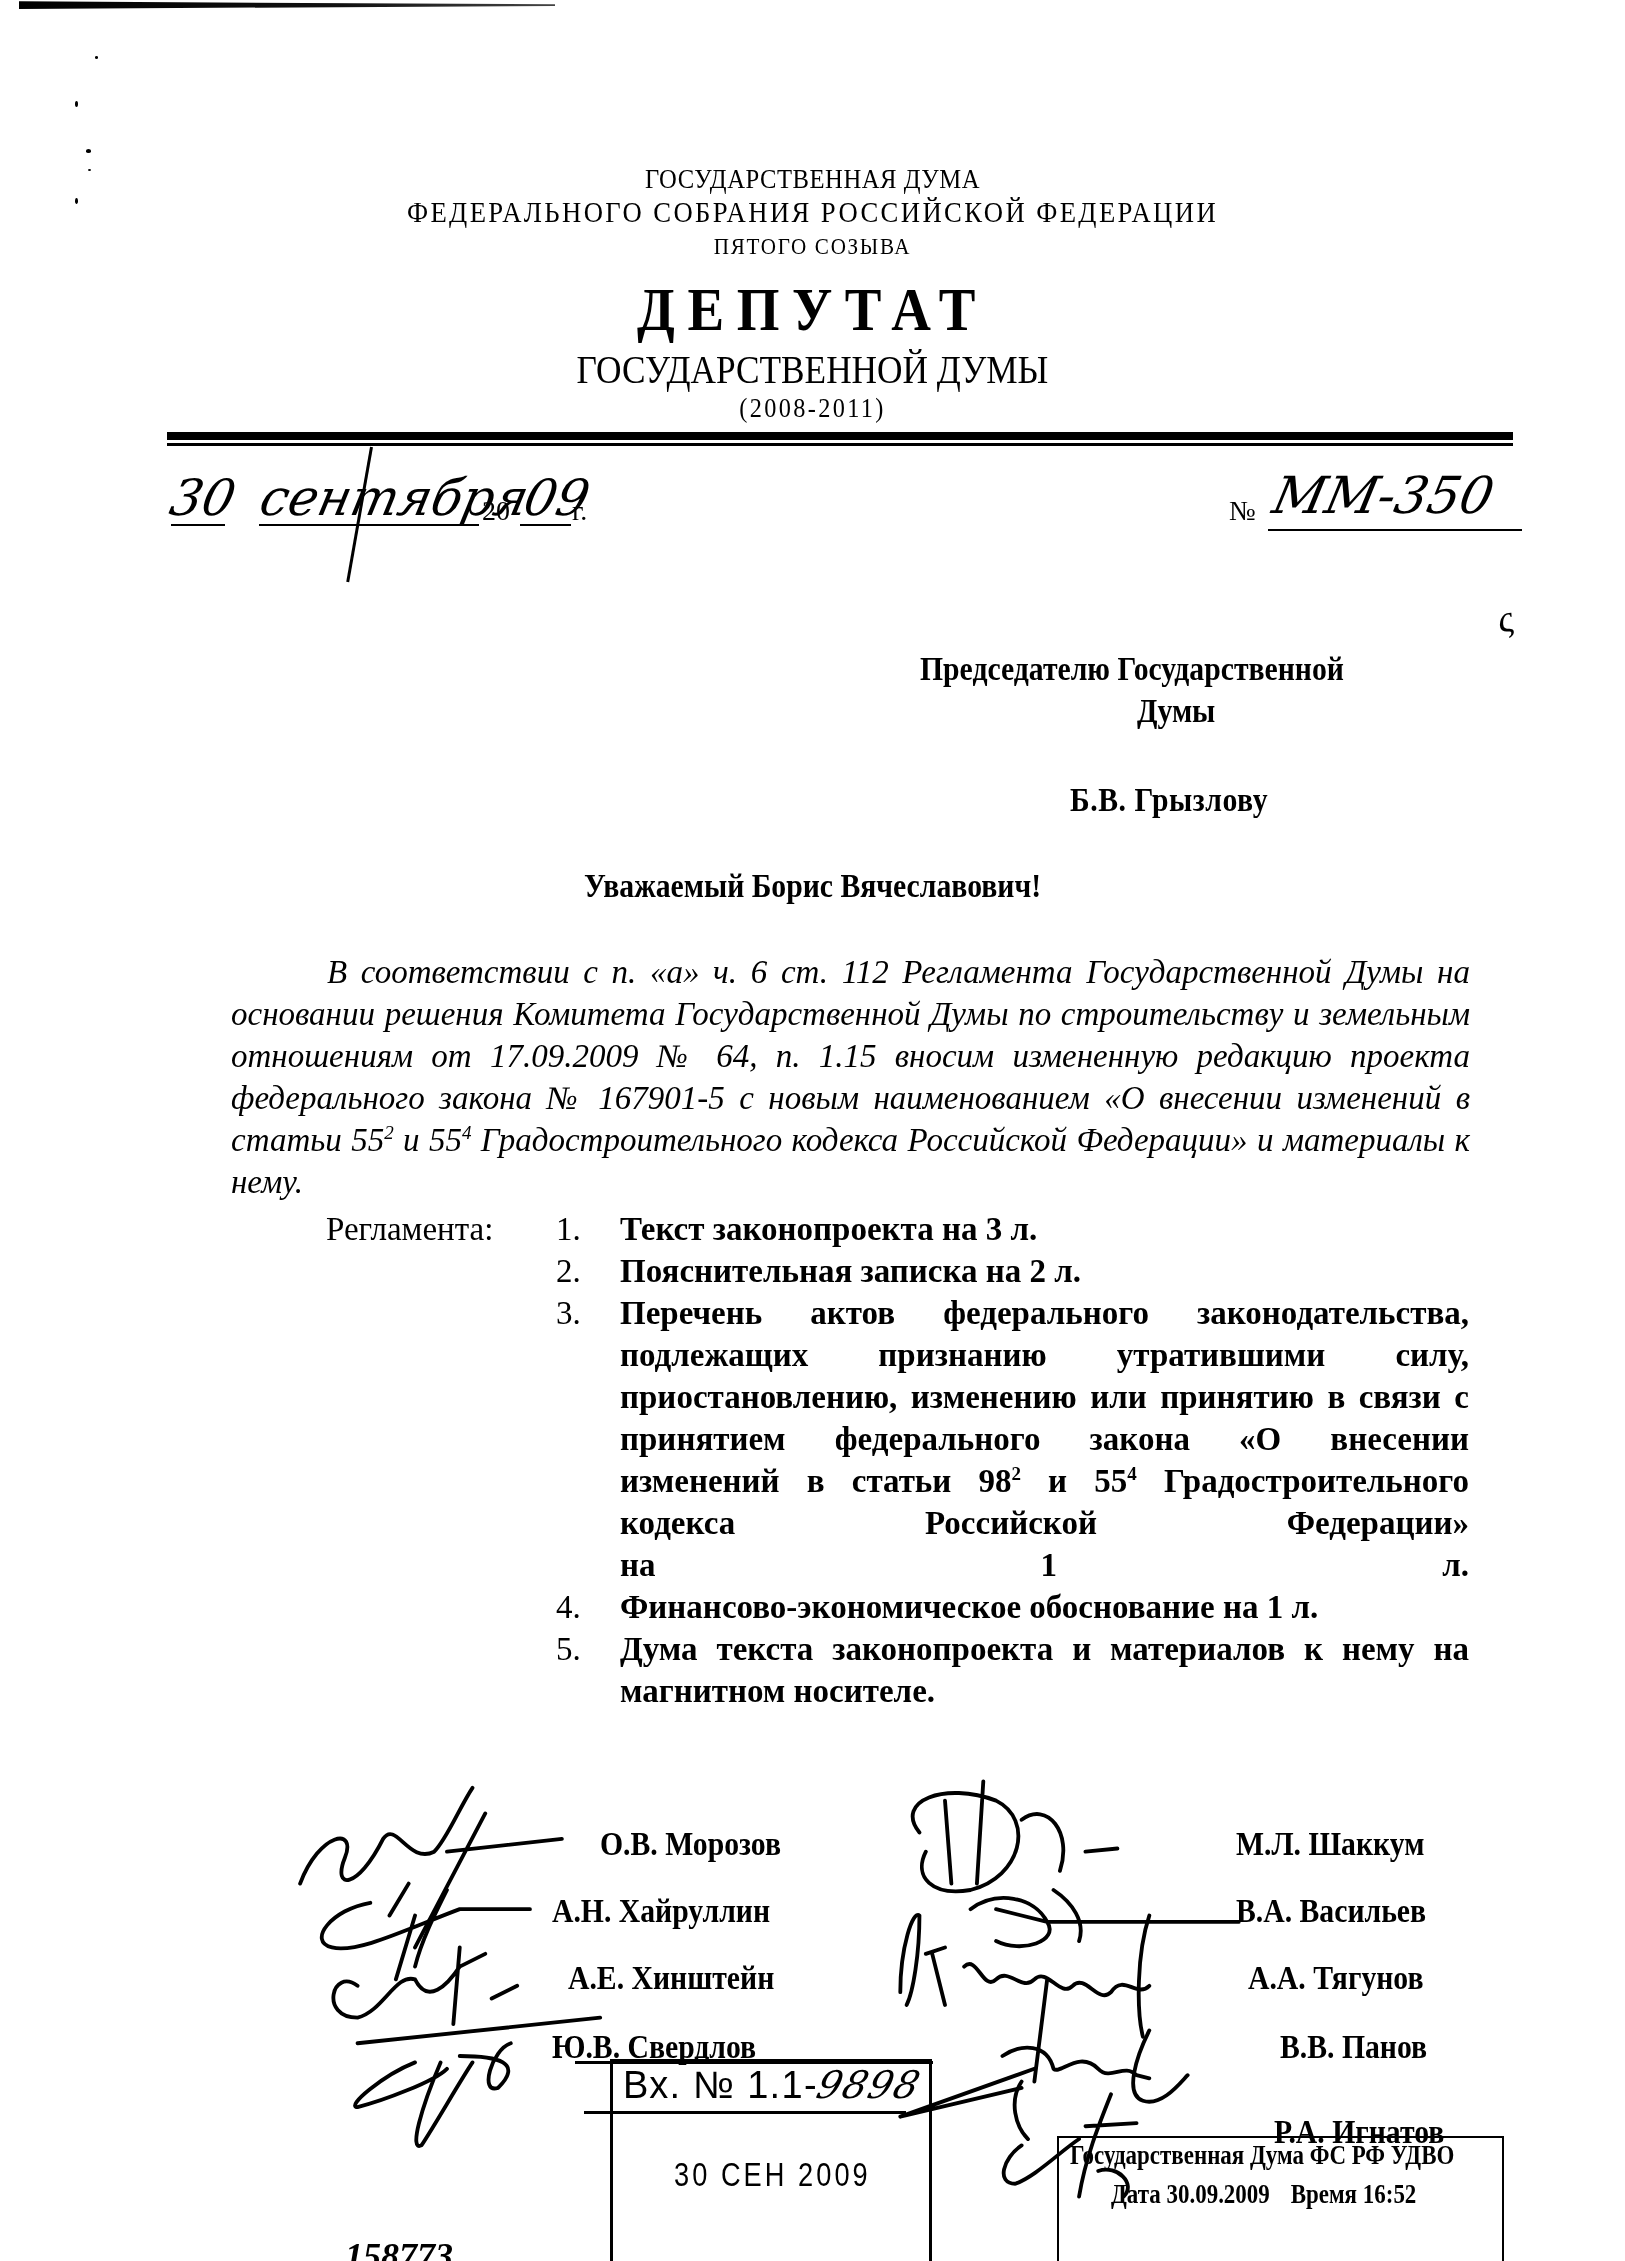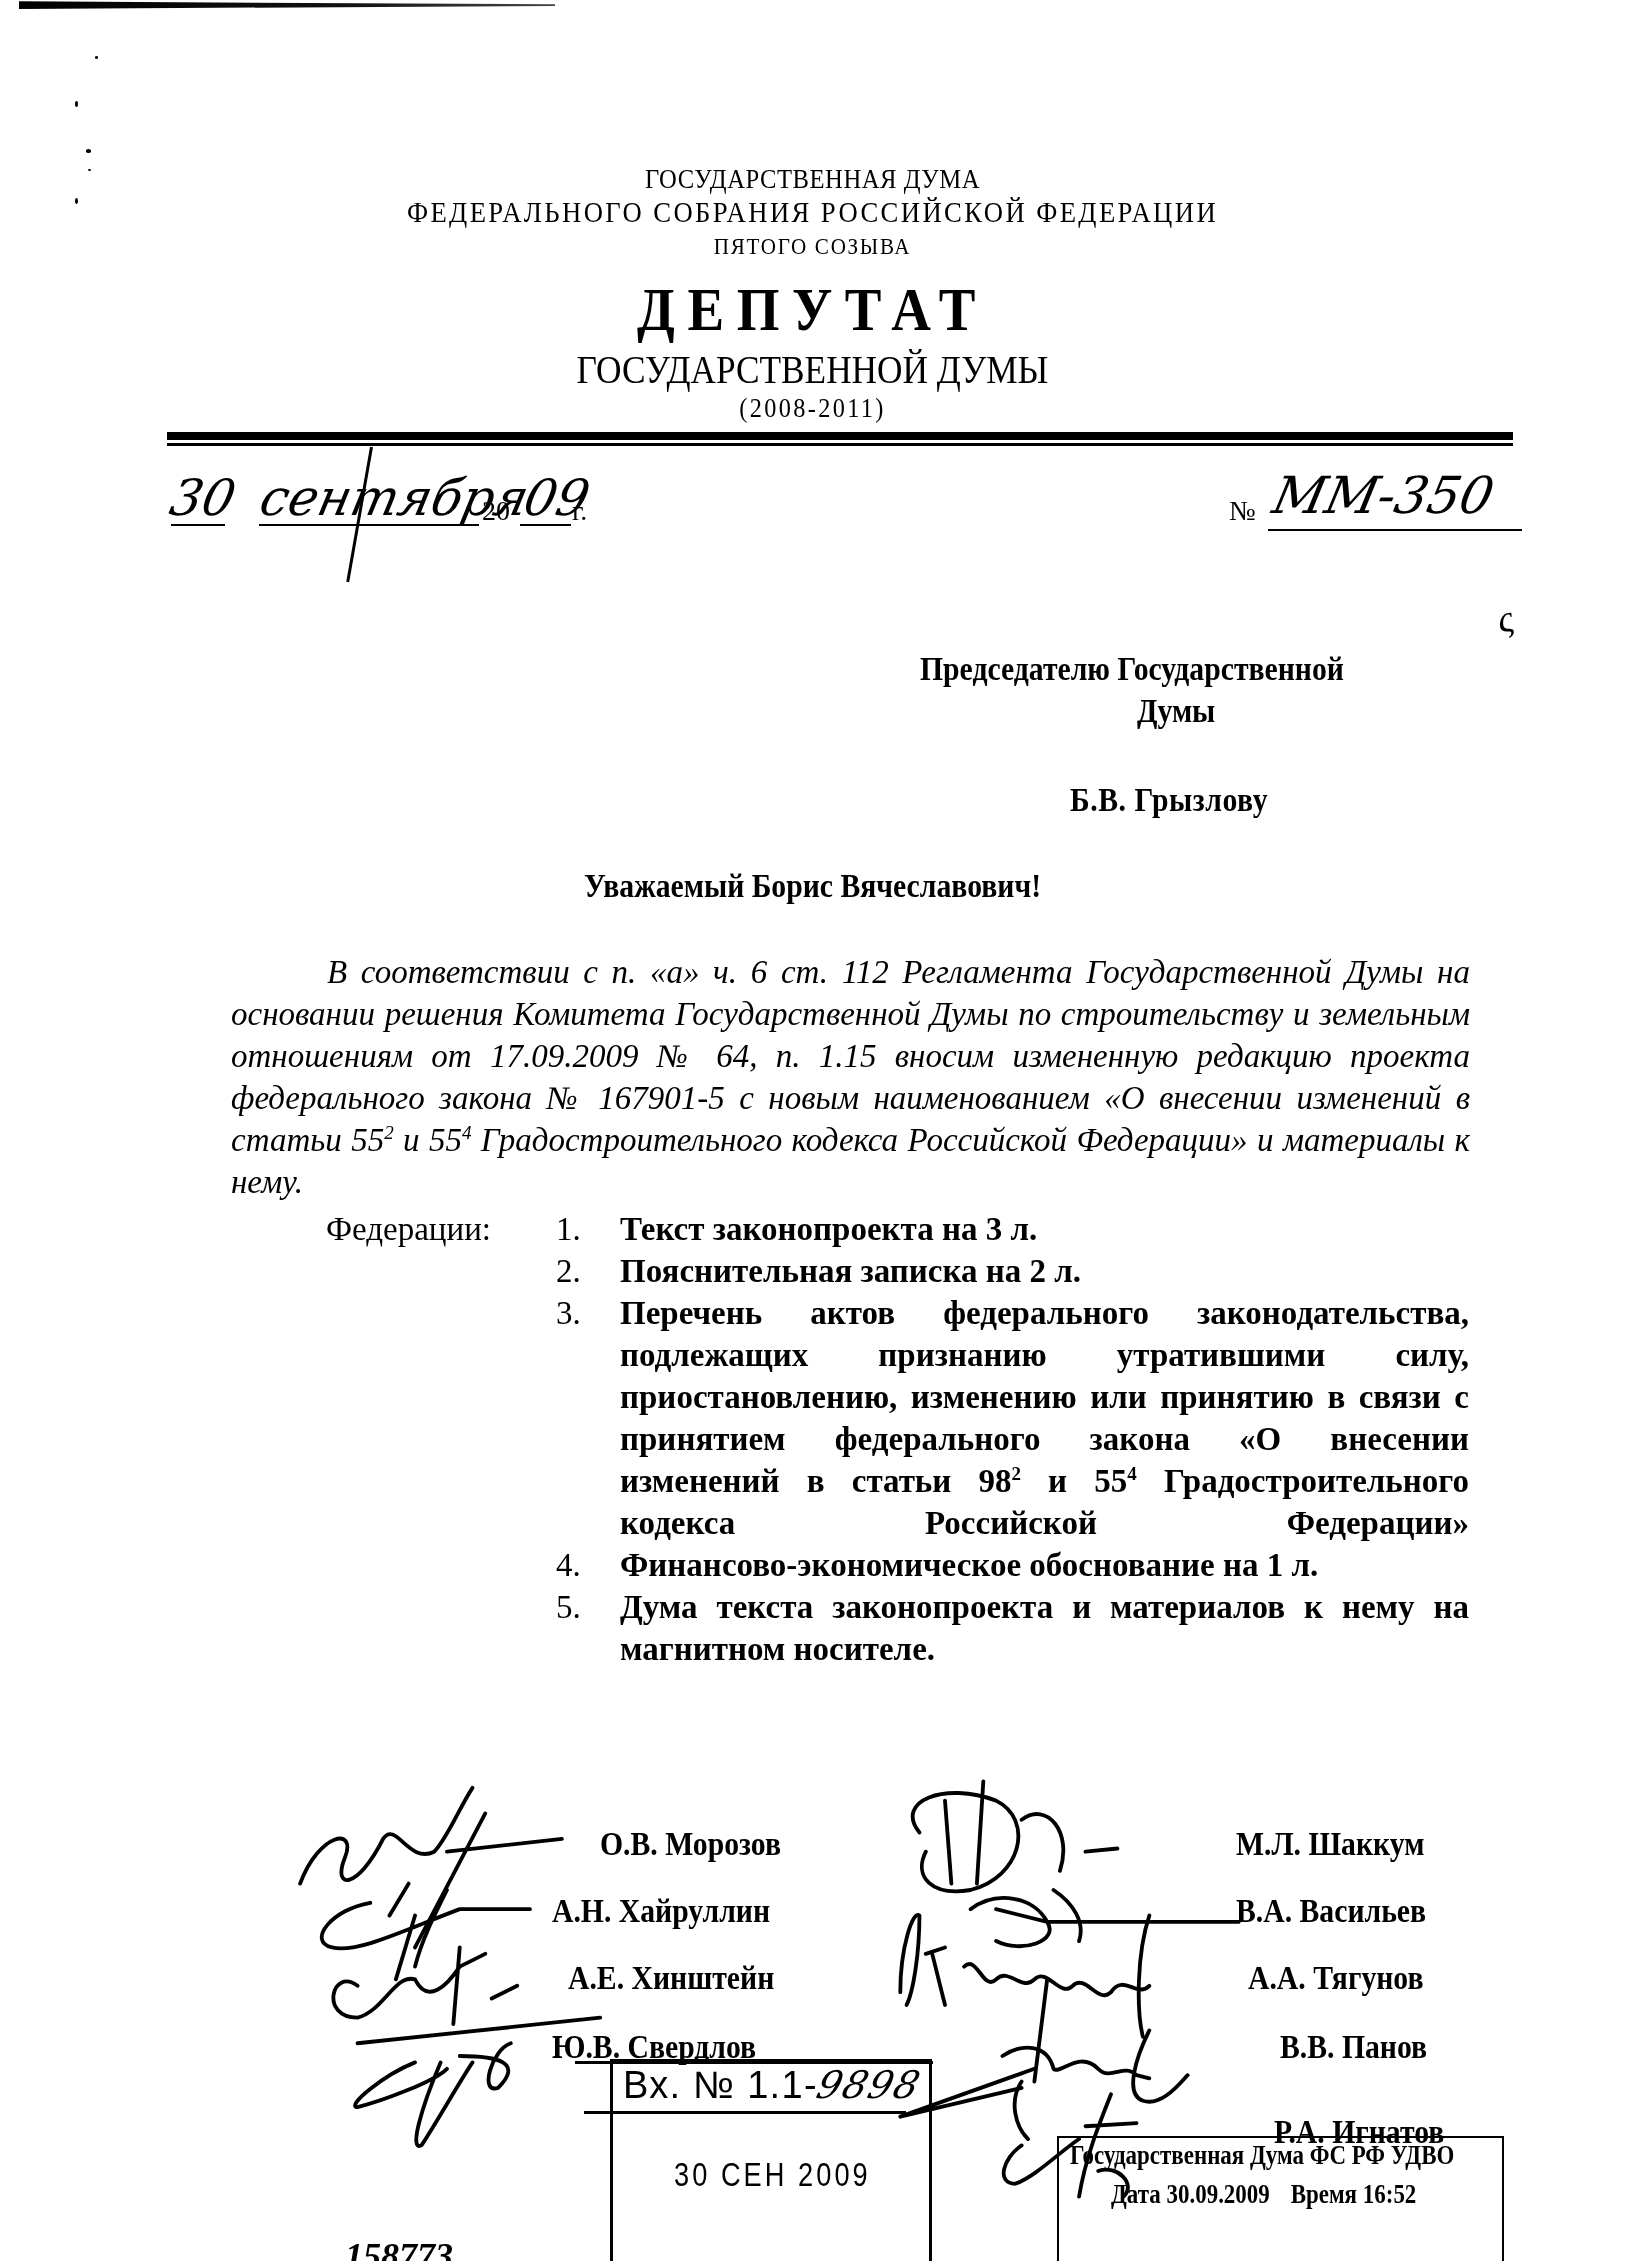--- a/index.html
+++ b/index.html
@@ -123,33 +123,33 @@
 <div class="abs addr addr1">Председателю Государственной</div>
 <div class="abs addr addr2">Думы</div>
 <div class="abs addr addr3">Б.В. Грызлову</div>
 
 <div class="abs salutation">Уважаемый Борис Вячеславович!</div>
 
 <div class="abs body">
   <p><span>В соответствии с п. «а» ч. 6 ст. 112 Регламента Государственной Думы на основании решения Комитета Государственной Думы по строительству и земельным отношениям от 17.09.2009 № 64, п. 1.15 вносим измененную редакцию проекта федерального закона № 167901-5 с новым наименованием «О внесении изменений в статьи 55</span><sup>2</sup><span> и 55</span><sup>4</sup><span> Градостроительного кодекса Российской Федерации» и материалы к нему.</span></p>
 </div>
 
-<div class="abs att-label">Федерации:</div>
+<div class="abs att-label">Регламента:</div>
 <ul class="abs att-list">
   <li class="att-item">
     <span class="att-num">1.</span>
     <span class="att-text">Текст законопроекта на 3 л.</span>
   </li>
   <li class="att-item">
     <span class="att-num">2.</span>
     <span class="att-text">Пояснительная записка на 2 л.</span>
   </li>
   <li class="att-item">
     <span class="att-num">3.</span>
-    <span class="att-text jl"><span>Перечень актов федерального законодательства, подлежащих признанию утратившими силу, приостановлению, изменению или принятию в связи с принятием федерального закона «О внесении изменений в статьи 98</span><sup>2</sup><span> и 55</span><sup>4</sup><span> Градостроительного кодекса Российской Федерации»</span></span>
+    <span class="att-text jl"><span>Перечень актов федерального законодательства, подлежащих признанию утратившими силу, приостановлению, изменению или принятию в связи с принятием федерального закона «О внесении изменений в статьи 98</span><sup>2</sup><span> и 55</span><sup>4</sup><span> Градостроительного кодекса Российской Федерации»</span><span class="att-tail">на 1 л.</span></span>
   </li>
   <li class="att-item">
     <span class="att-num">4.</span>
     <span class="att-text">Финансово-экономическое обоснование на 1 л.</span>
   </li>
   <li class="att-item">
     <span class="att-num">5.</span>
     <span class="att-text">Дума текста законопроекта и материалов к нему на магнитном носителе.</span>
   </li>
 </ul>

